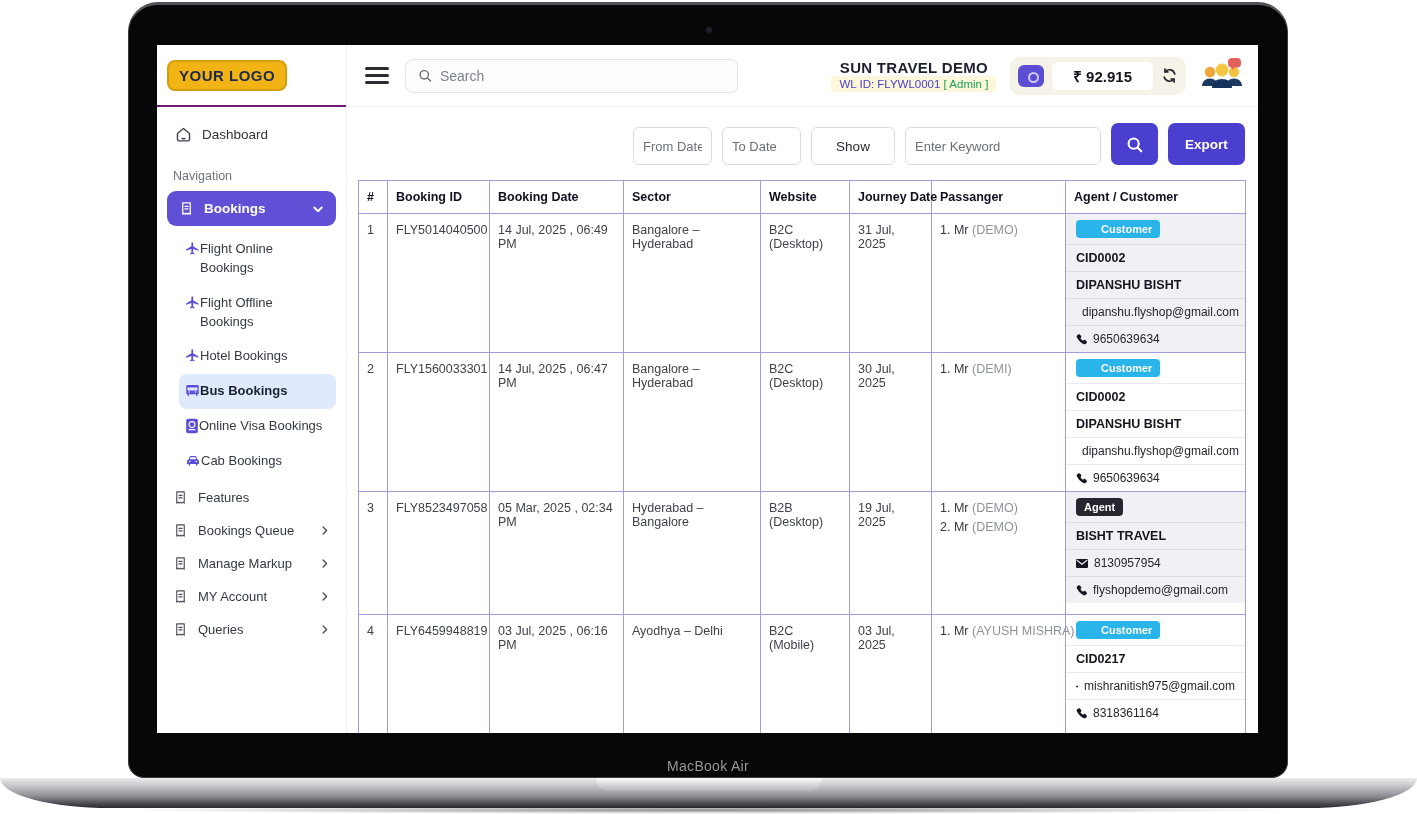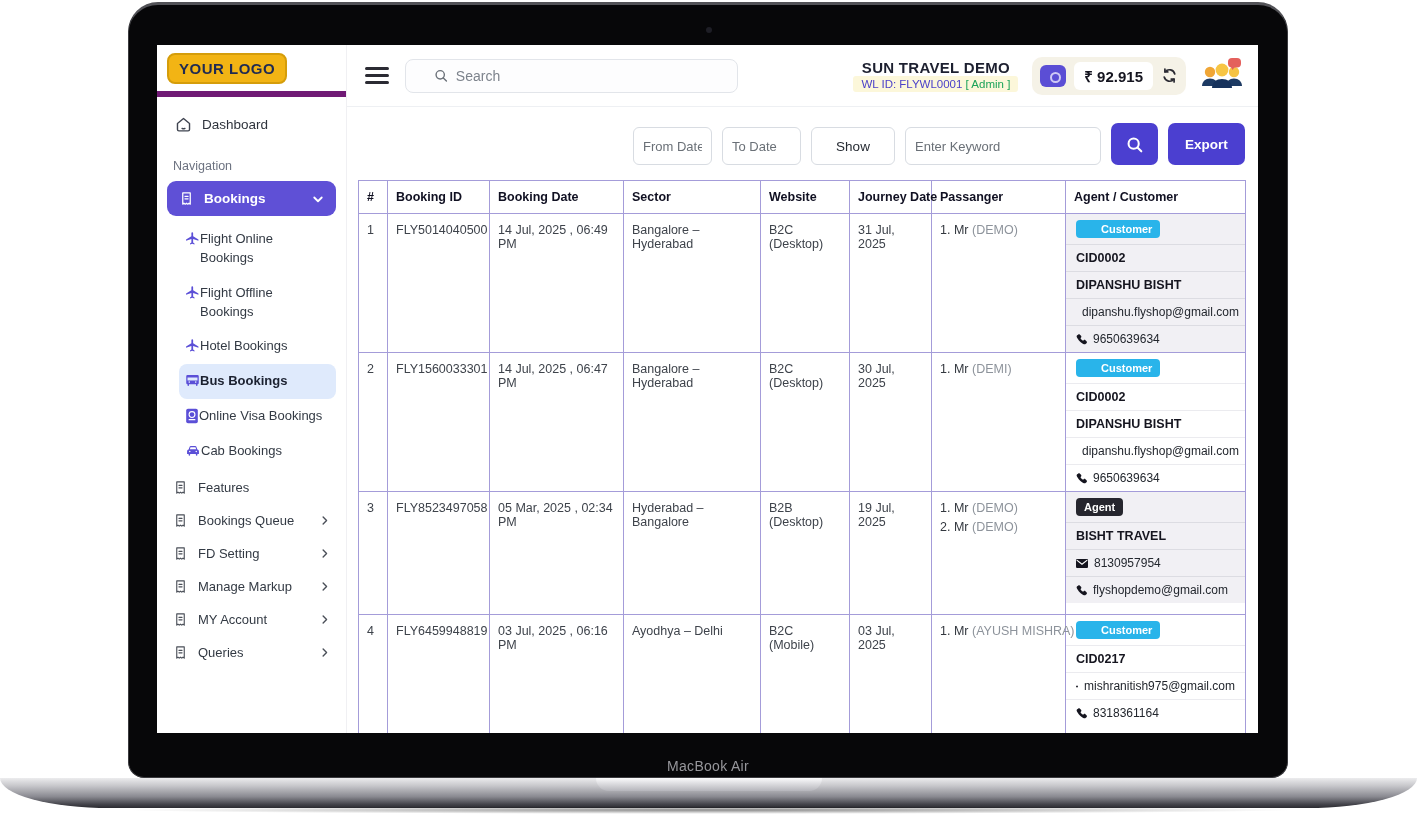--- a/index.html
+++ b/index.html
@@ -17,53 +17,53 @@
   .base-notch { position:absolute; left:596px; top:778px; width:226px; height:13px;
           background:linear-gradient(180deg,#fbfbfc,#b5b5bb); border-radius:0 0 13px 13px; }
   .base-shadow { position:absolute; left:120px; top:806px; width:1180px; height:8px;
           background:radial-gradient(ellipse at center, rgba(0,0,0,.45), rgba(0,0,0,0) 70%); }
 
   
   .screen { position:absolute; left:157px; top:45px; width:1101px; height:688px; background:#fff; overflow:hidden; display:flex; }
 
   
   .sidebar { width:190px; min-width:190px; border-right:1px solid #f0f0f3; display:flex; flex-direction:column; }
-  .logo-wrap { height:52px; display:flex; align-items:center; padding-left:10px; border-bottom:6px solid #701a75; }
+  .logo-wrap { height:62px; display:flex; align-items:center; padding-left:10px; border-bottom:2px solid #701a75; }
   .logo { background:#f2b414; border:2px solid #d59d0a; border-radius:8px; padding:5px 10px; font-weight:bold; font-size:15px; color:#1f2a52; letter-spacing:.5px; }
   .side-scroll { padding:10px 10px 0 10px; }
   .side-item { display:flex; align-items:center; gap:10px; padding:9px 8px; font-size:13.5px; color:#2f343d; border-radius:8px; cursor:pointer; }
   .nav-label { font-size:12.5px; color:#6c7280; margin:17px 6px 8px 6px; }
   .bookings-btn { display:flex; align-items:center; gap:10px; background:#5f50d6; color:#fff; font-weight:bold; font-size:13.5px; border-radius:9px; padding:10px 12px; cursor:pointer; }
   .bookings-btn .grow { flex:1; }
   .subnav { padding:6px 0 0 12px; }
   .sub-item { display:flex; align-items:flex-start; gap:0; padding:8px 6px; font-size:13px; color:#333a44; border-radius:8px; cursor:pointer; line-height:1.45; }
   .sub-item .ic { margin-top:1px; flex:0 0 auto; }
   .sub-item.active { background:#dfeafc; font-weight:bold; color:#1b2130; }
   .menu-list { padding-top:2px; }
   .menu-item { display:flex; align-items:center; gap:10px; padding:9px 6px; font-size:13px; color:#333a44; border-radius:8px; cursor:pointer; }
   .menu-item .grow { flex:1; }
 
   
   .main { flex:1; display:flex; flex-direction:column; min-width:0; }
   .topbar { height:62px; min-height:62px; display:flex; align-items:center; padding:0 14px 0 18px; border-bottom:1px solid #eef0f3; }
   .burger { width:24px; cursor:pointer; margin-right:16px; }
   .burger div { height:2.5px; background:#2b2b33; border-radius:2px; margin:4.5px 0; }
-  .searchbox { width:333px; height:34px; border:1px solid #e2e5ea; border-radius:8px; background:#fdfdfe; display:flex; align-items:center; gap:8px; padding:0 28px; }
+  .searchbox { width:333px; height:34px; border:1px solid #e2e5ea; border-radius:8px; background:#fdfdfe; display:flex; align-items:center; gap:8px; padding:0 12px; }
   .searchbox input { border:none; outline:none; background:transparent; font-size:14px; color:#4a4f58; width:100%; font-family:inherit; }
   .searchbox input::placeholder { color:#7d838c; }
   .top-spacer { flex:1; }
   .company { display:flex; flex-direction:column; align-items:center; margin-right:14px; }
   .company-name { font-size:15px; font-weight:bold; color:#1d2030; letter-spacing:.3px; }
   .wl-pill { background:#fcf7da; border-radius:3px; padding:2px 8px; font-size:11.5px; white-space:nowrap; }
   .wl-id { color:#4b41c9; }
   .wl-role { color:#1ca35a; }
   .wallet-group { background:#f5f2e7; border-radius:10px; padding:5px 8px; display:flex; align-items:center; gap:8px; }
   .wallet-ic { width:26px; height:22px; background:#5b4ed5; border-radius:6px; position:relative; cursor:pointer; }
   .wallet-ic::after { content:""; position:absolute; right:5px; top:7px; width:7px; height:7px; border:2px solid #cfc9f5; border-radius:50%; }
-  .amount-pill { background:#fff; border-radius:6px; padding:4px 10px; font-weight:bold; font-size:15px; color:#14141f; white-space:nowrap; }
+  .amount-pill { background:#fff; border-radius:6px; padding:4px 21px; font-weight:bold; font-size:15px; color:#14141f; white-space:nowrap; }
   .refresh { cursor:pointer; display:flex; }
   .avatar { margin-left:14px; cursor:pointer; display:flex; }
 
   
   .filter-row { display:flex; justify-content:flex-end; align-items:flex-end; gap:10px; padding:16px 13px 14px 13px; }
   .f-input { height:38px; border:1px solid #d8dce2; border-radius:6px; padding:0 9px; font-size:13px; color:#565d66; outline:none; font-family:inherit; }
   .f-input::placeholder { color:#6a7077; }
   .f-date { width:79px; }
   .f-show { width:84px; height:38px; border:1px solid #d8dce2; border-radius:6px; background:#fff; font-size:13.5px; color:#262b33; font-weight:500; cursor:pointer; font-family:inherit; }
   .f-keyword { width:196px; height:38px; }
@@ -175,31 +175,20 @@
                 <path d="M9.5 8.5h5M9.5 12.5h5" stroke-linecap="round"></path>
               </svg>
             <span>Features</span>
           </div>
           <div class="menu-item">
             <svg width="15" height="15" viewBox="0 0 24 24" fill="none" stroke="#4a4f58" stroke-width="1.8" stroke-linejoin="round">
                 <path d="M6 3h12v18l-2-1.5L14 21l-2-1.5L10 21l-2-1.5L6 21z"></path>
                 <path d="M9.5 8.5h5M9.5 12.5h5" stroke-linecap="round"></path>
               </svg>
             <span>Bookings Queue</span>
-            <span class="grow"></span>
-            <svg width="11" height="11" viewBox="0 0 16 16" fill="none" stroke="#4a4f58" stroke-width="2" stroke-linecap="round" stroke-linejoin="round">
-                <path d="M6 3l5 5-5 5"></path>
-              </svg>
-          </div>
-          <div class="menu-item">
-            <svg width="15" height="15" viewBox="0 0 24 24" fill="none" stroke="#4a4f58" stroke-width="1.8" stroke-linejoin="round">
-                <path d="M6 3h12v18l-2-1.5L14 21l-2-1.5L10 21l-2-1.5L6 21z"></path>
-                <path d="M9.5 8.5h5M9.5 12.5h5" stroke-linecap="round"></path>
-              </svg>
-            <span>FD Setting</span>
             <span class="grow"></span>
             <svg width="11" height="11" viewBox="0 0 16 16" fill="none" stroke="#4a4f58" stroke-width="2" stroke-linecap="round" stroke-linejoin="round">
                 <path d="M6 3l5 5-5 5"></path>
               </svg>
           </div>
           <div class="menu-item">
             <svg width="15" height="15" viewBox="0 0 24 24" fill="none" stroke="#4a4f58" stroke-width="1.8" stroke-linejoin="round">
                 <path d="M6 3h12v18l-2-1.5L14 21l-2-1.5L10 21l-2-1.5L6 21z"></path>
                 <path d="M9.5 8.5h5M9.5 12.5h5" stroke-linecap="round"></path>
               </svg>

